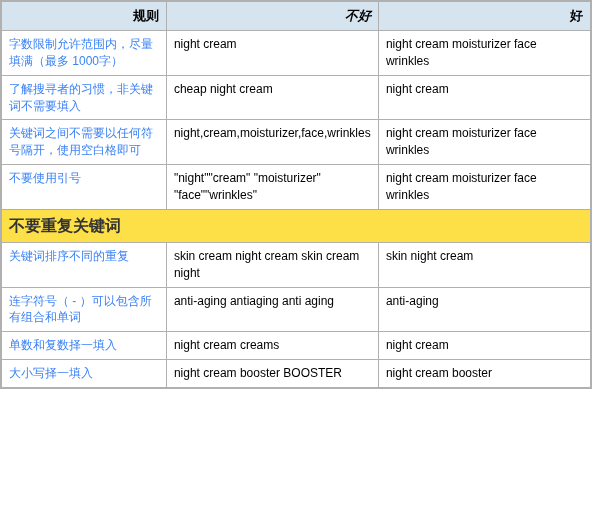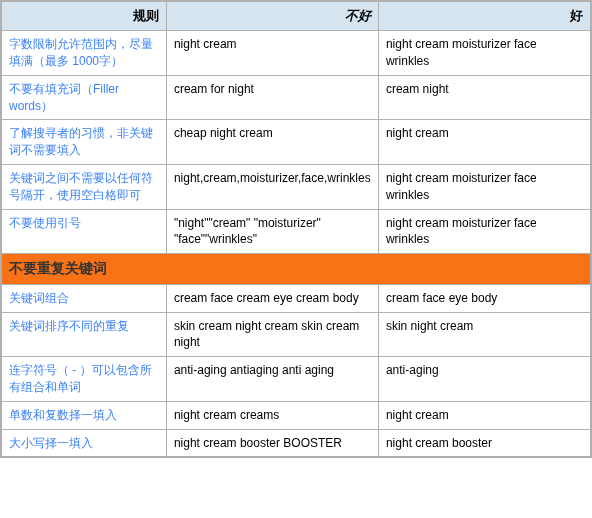--- a/index.html
+++ b/index.html
@@ -33,23 +33,23 @@
       width: 28%;
     }
     thead th:nth-child(2) {
       width: 36%;
       font-style: italic;
     }
     thead th:nth-child(3) {
       width: 36%;
     }
     .section-header td {
-      background-color: #f97316;
+      background-color: #fde047;
       font-weight: bold;
-      font-size: 14px;
+      font-size: 16px;
       color: #333;
     }
     tbody tr:not(.section-header) td {
       background-color: #fff;
     }
     .good-col {
       color: #000000;
     }
     .bad-col {
       color: #000;
@@ -70,46 +70,36 @@
         <th>好</th>
       </tr>
     </thead>
     <tbody id="table-body">
     <tr>
           <td class="rule-col">字数限制允许范围内，尽量填满（最多 1000字）</td>
           <td class="bad-col">night cream</td>
           <td class="good-col">night cream moisturizer face wrinkles</td>
         </tr>
         <tr>
-          <td class="rule-col">不要有填充词（Filler words）</td>
-          <td class="bad-col">cream for night</td>
-          <td class="good-col">cream night</td>
-        </tr>
-        <tr>
           <td class="rule-col">了解搜寻者的习惯，非关键词不需要填入</td>
           <td class="bad-col">cheap night cream</td>
           <td class="good-col">night cream</td>
         </tr>
         <tr>
           <td class="rule-col">关键词之间不需要以任何符号隔开，使用空白格即可</td>
           <td class="bad-col">night,cream,moisturizer,face,wrinkles</td>
           <td class="good-col">night cream moisturizer face wrinkles</td>
         </tr>
         <tr>
           <td class="rule-col">不要使用引号</td>
           <td class="bad-col">"night""cream" "moisturizer" "face""wrinkles"</td>
           <td class="good-col">night cream moisturizer face wrinkles</td>
         </tr>
         <tr class="section-header">
           <td colspan="3">不要重复关键词</td>
-        </tr>
-        <tr>
-          <td class="rule-col">关键词组合</td>
-          <td class="bad-col">cream face cream eye cream body</td>
-          <td class="good-col">cream face eye body</td>
         </tr>
         <tr>
           <td class="rule-col">关键词排序不同的重复</td>
           <td class="bad-col">skin cream night cream skin cream night</td>
           <td class="good-col">skin night cream</td>
         </tr>
         <tr>
           <td class="rule-col">连字符号（ - ）可以包含所有组合和单词</td>
           <td class="bad-col">anti-aging antiaging anti aging</td>
           <td class="good-col">anti-aging</td>

